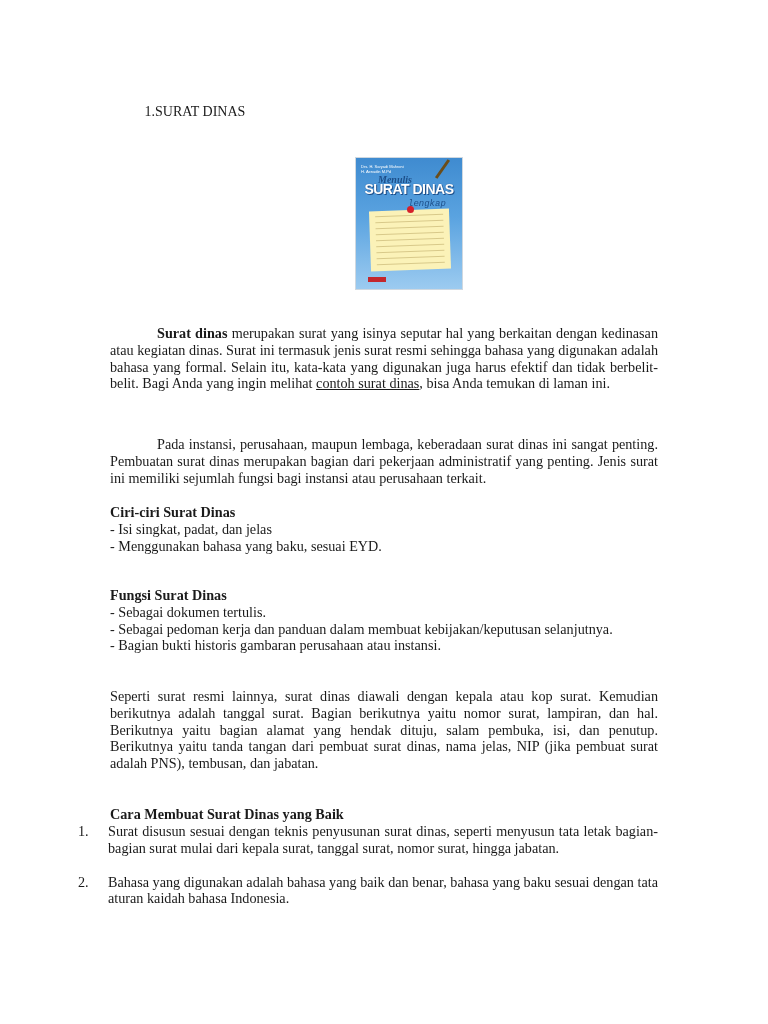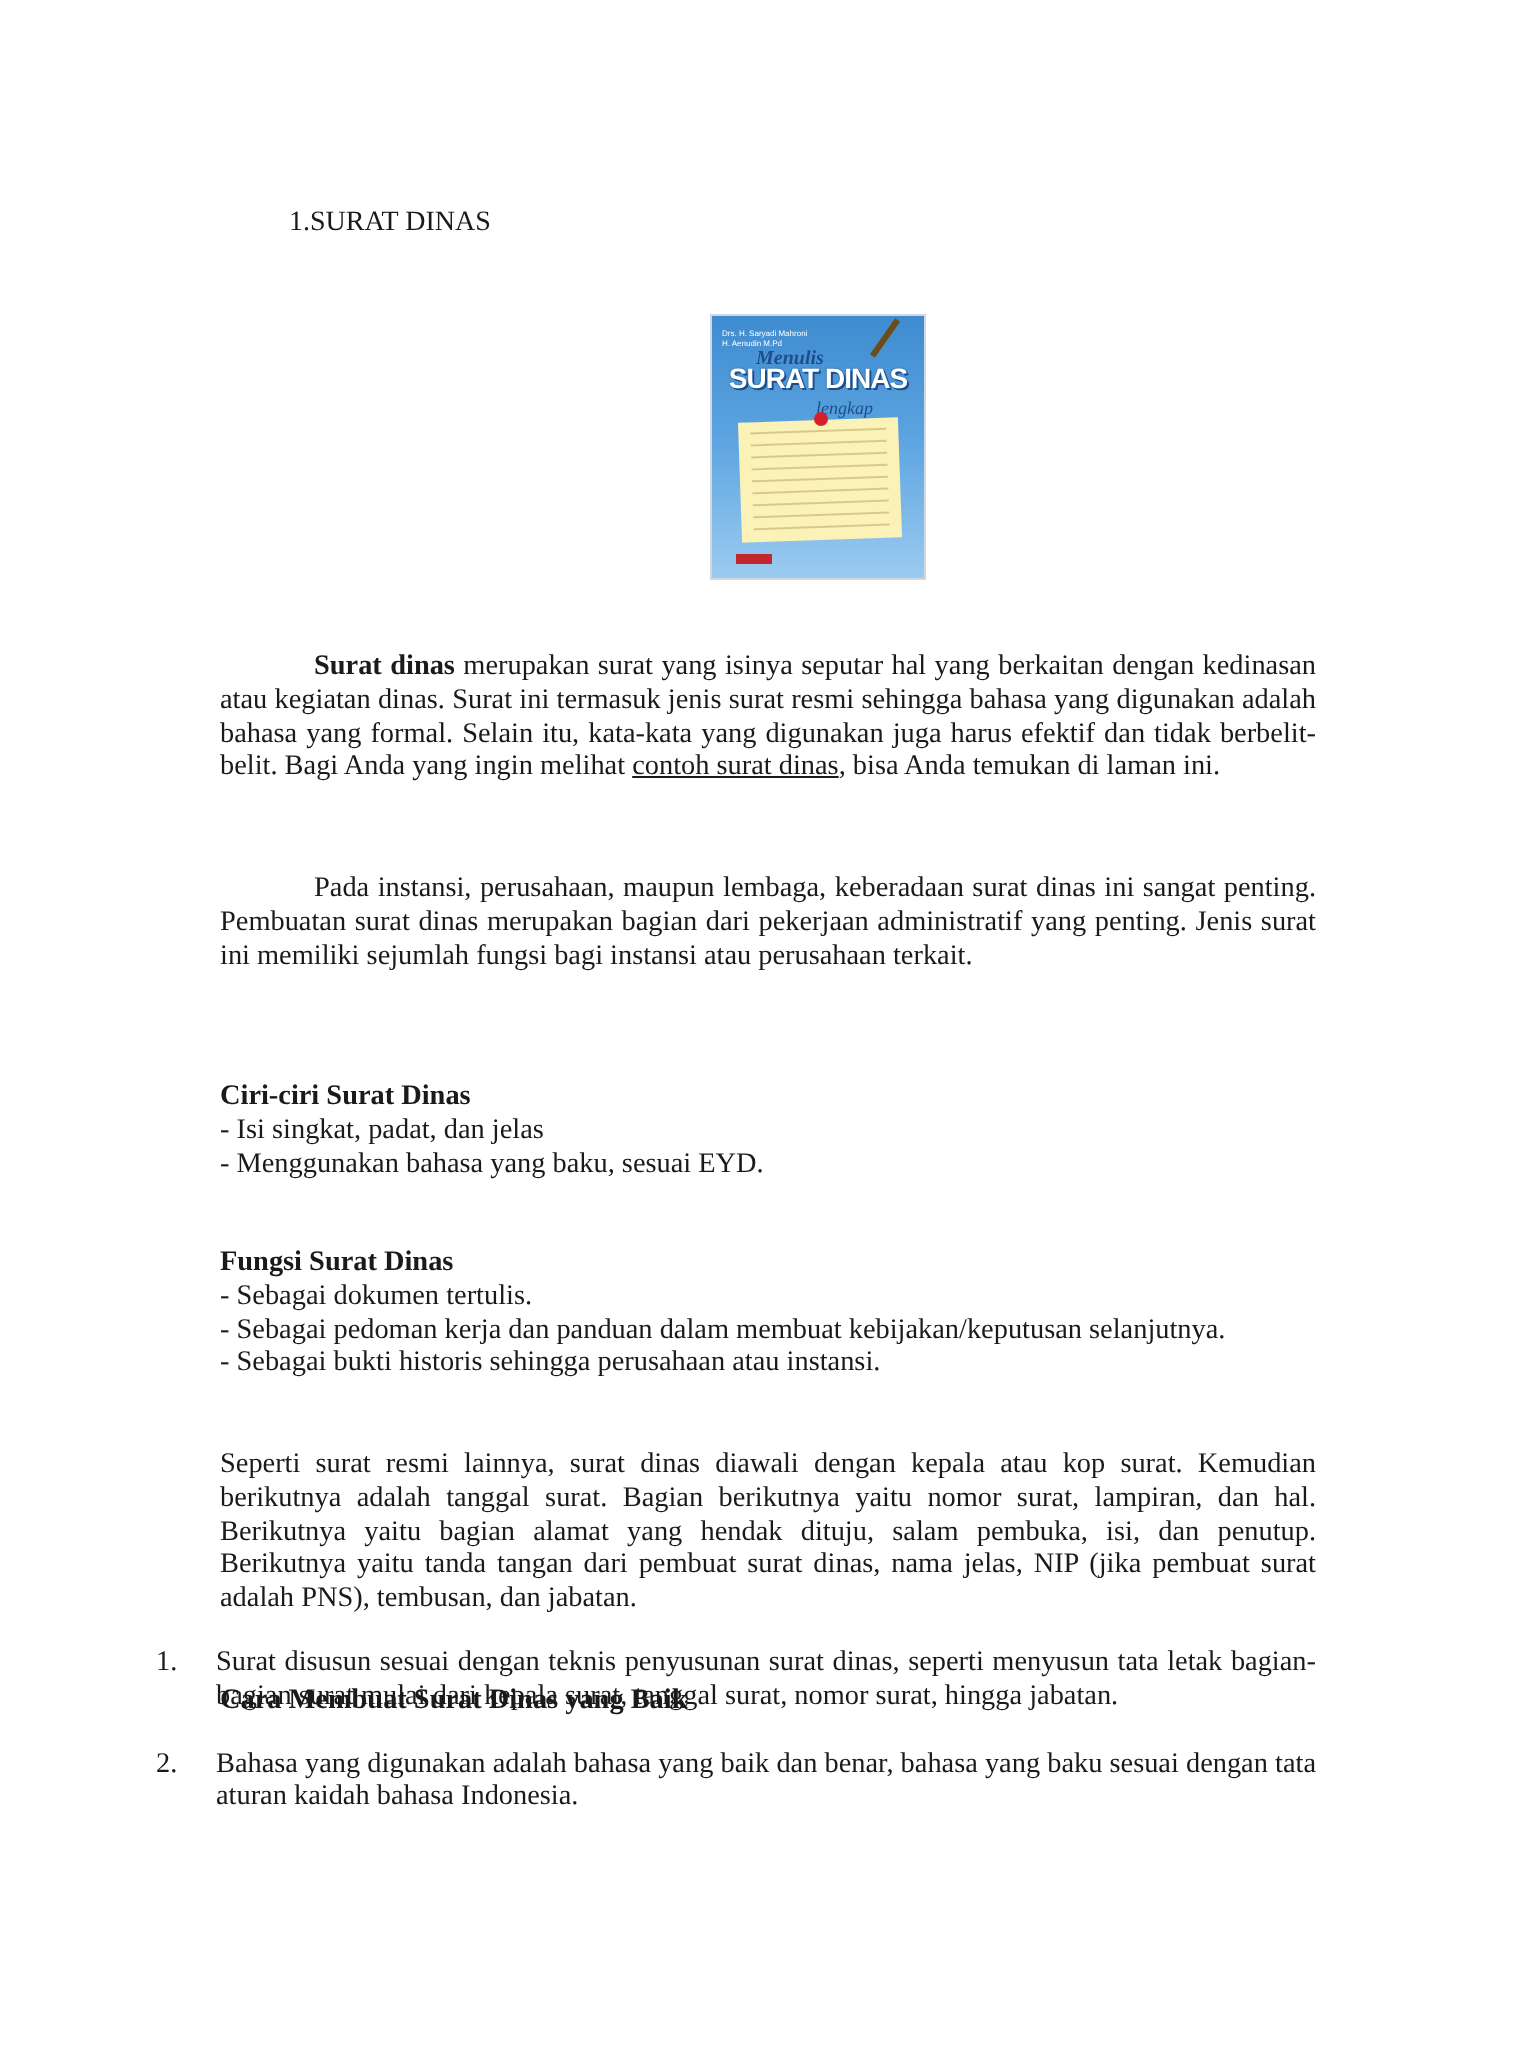--- a/index.html
+++ b/index.html
@@ -7,27 +7,27 @@
          font-family:"Liberation Serif", serif; color:#1a1a1a; font-size:14.2px; line-height:16.8px; }
   .abs { position:absolute; }
   .heading-num { left:132px; top:104px; font-size:14px;text-align:right; }
   .heading-num .n { display:inline-block; width:23px; }
   .cover { left:355px; top:137px; width:106px; height:131px;
            background:linear-gradient(180deg,#3f8bd0 0%,#5aa3e0 45%,#9ccbf0 100%);
            border:1px solid #cfd8e0; overflow:hidden;margin-top:20px; }
   .cover .authors { position:absolute; left:5px; top:6px; width:60px; font-size:4px; line-height:5px; color:#fff; font-family:"Liberation Sans",sans-serif; }
   .cover .menulis { position:absolute; left:22px; top:14px; font-size:10px; font-style:italic; font-weight:bold; color:#1d4f8a; font-family:"Liberation Serif",serif; }
   .cover .title { position:absolute; left:4px; top:23px; width:98px; text-align:center; font-family:"Liberation Sans",sans-serif; font-weight:bold; font-size:14px; color:#fff; letter-spacing:-0.5px; text-shadow:0 0 1px #1d4f8a,1px 1px 0 #1d4f8a; }
-  .cover .lengkap { position:absolute; left:52px; top:38px; font-size:9px; font-style:italic; color:#1d4f8a; font-family:Liberation Serif, serif; }
+  .cover .lengkap { position:absolute; left:52px; top:38px; font-size:9px; font-style:italic; color:#1d4f8a; font-family:Liberation Mono, monospace; }
   .cover .note { position:absolute; left:14px; top:52px; width:80px; height:60px; background:#fbf2b8; transform:rotate(-2deg); }
   .cover .note i { display:block; height:1px; background:#d8c98a; margin:5px 6px 0 6px; }
   .cover .pin { position:absolute; left:51px; top:48px; width:7px; height:7px; border-radius:50%; background:#d6202a; }
   .cover .pen { position:absolute; left:85px; top:0; width:3px; height:22px; background:#6b4d1a; transform:rotate(35deg); }
   .cover .pub { position:absolute; left:12px; top:119px; width:18px; height:5px; background:#c3272d; }
-  .para { left:110px; width:548px; text-align:justify;margin-top:36px; }
+  .para { left:110px; width:548px; text-align:justify; }
   .indent { text-indent:47px; }
   .b { font-weight:bold; }
   .u { text-decoration:underline; }
   .line { display:block; }
   .olist { left:78px; width:580px; }
   .olist .item { display:flex; }
   .olist .num { width:30px; flex:none; text-align:left; }
   .olist .txt { flex:1; text-align:justify; }
 </style>
 </head>
@@ -68,21 +68,21 @@
 <div class="abs para" style="top:504px;">
   <span class="line b">Ciri-ciri Surat Dinas</span>
   <span class="line">- Isi singkat, padat, dan jelas</span>
   <span class="line">- Menggunakan bahasa yang baku, sesuai EYD.</span>
 </div>
 
 <div class="abs para" style="top:587px;width:560px;">
   <span class="line b">Fungsi Surat Dinas</span>
   <span class="line">- Sebagai dokumen tertulis.</span>
   <span class="line">- Sebagai pedoman kerja dan panduan dalam membuat kebijakan/keputusan selanjutnya.</span>
-  <span class="line">- Sebagai bukti historis sehingga perusahaan atau instansi.</span>
+  <span class="line">- Bagian bukti historis gambaran perusahaan atau instansi.</span>
 </div>
 
 <div class="abs para" style="top:688px;">
   <span class="line">Seperti surat resmi lainnya, surat dinas diawali dengan kepala atau kop surat. Kemudian berikutnya adalah tanggal surat. Bagian berikutnya yaitu nomor surat, lampiran, dan hal. Berikutnya yaitu bagian alamat yang hendak dituju, salam pembuka, isi, dan penutup. Berikutnya yaitu tanda tangan dari pembuat surat dinas, nama jelas, NIP (jika pembuat surat adalah PNS), tembusan, dan jabatan.</span>
 </div>
 
 <div class="abs para" style="top:806px;">
   <span class="line b">Cara Membuat Surat Dinas yang Baik</span>
 </div>
 

